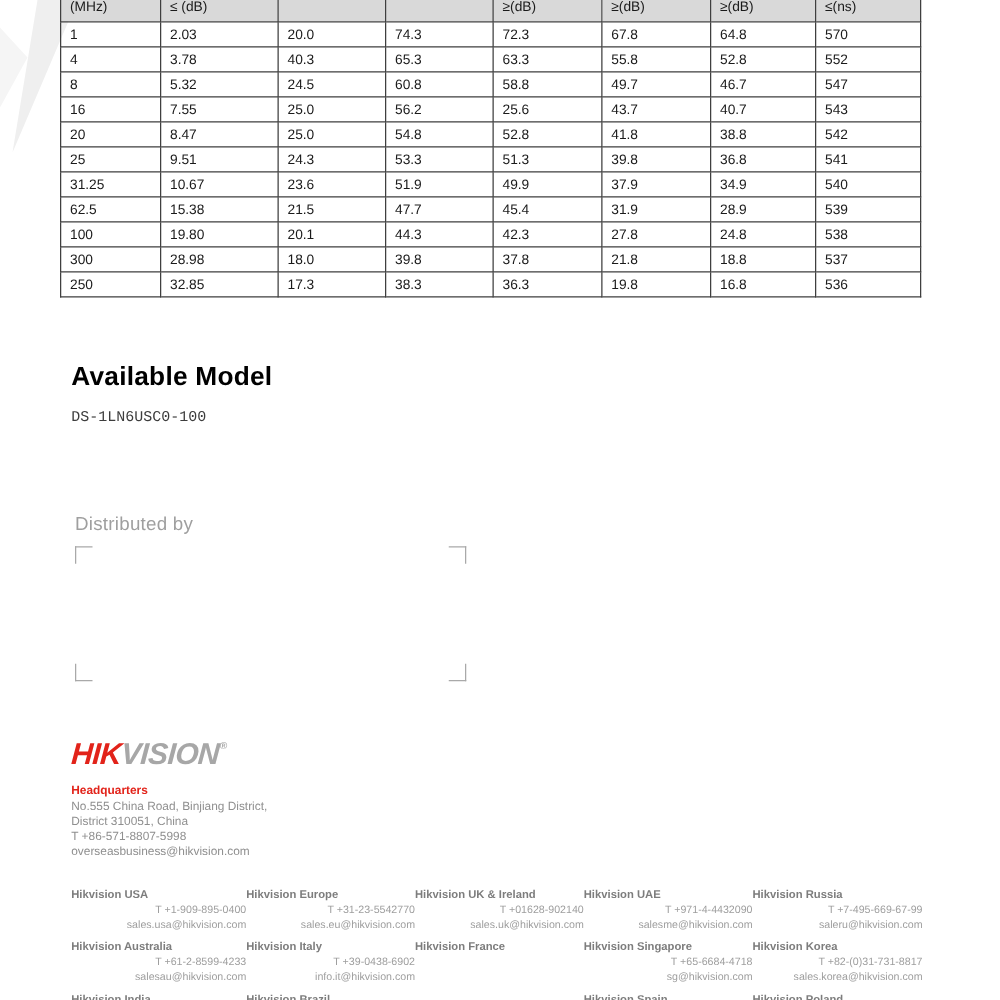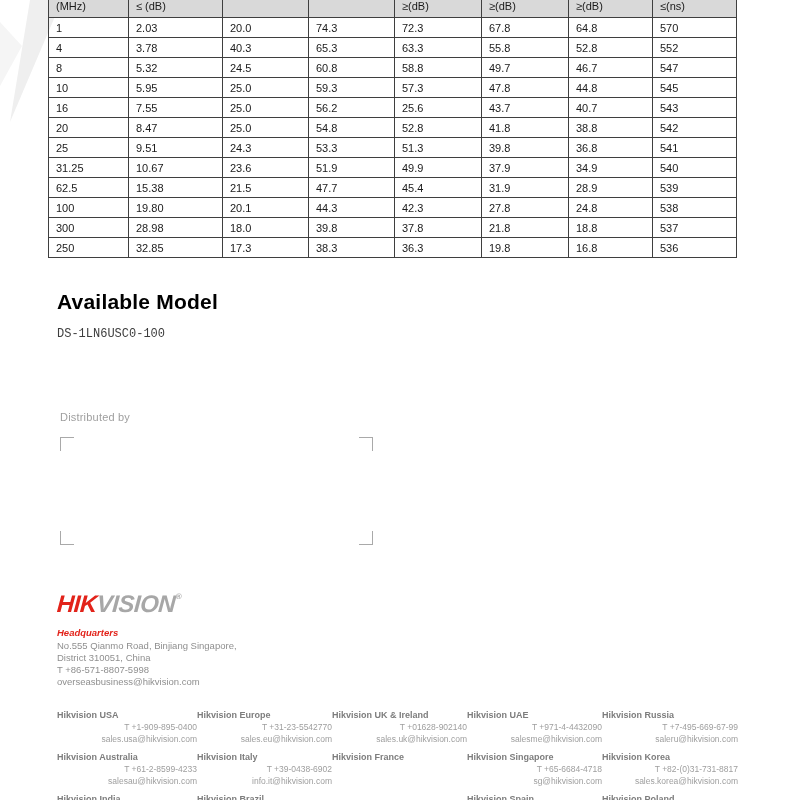--- a/index.html
+++ b/index.html
@@ -21,38 +21,38 @@
     padding-bottom:5px; font-weight:normal; }
   table.spec-table td { height:20px; vertical-align:middle; }
 
   
   .avail { position:absolute; left:57px; top:290px; }
   .avail h2 { font-size:21px; font-weight:bold; color:#000; letter-spacing:0.2px; }
   .avail .model { margin-top:13px; font-size:12px; color:#3d3d3d;font-family:Liberation Mono, monospace; }
 
   
   .distributed { position:absolute; left:60px; top:411px; }
-  .distributed .label { font-size:11px; color:#9f9f9f; letter-spacing:0.2px; }
+  .distributed .label { font-size:15px; color:#9f9f9f; letter-spacing:0.2px; }
   .placement-box { position:absolute; left:0px; top:26px; width:313px; height:108px; }
   .corner { position:absolute; width:14px; height:14px; border:0 solid #a9a9a9; }
   .corner.tl { left:0; top:0; border-top-width:1.5px; border-left-width:1.5px; }
   .corner.tr { right:0; top:0; border-top-width:1.5px; border-right-width:1.5px; }
   .corner.bl { left:0; bottom:0; border-bottom-width:1.5px; border-left-width:1.5px; }
   .corner.br { right:0; bottom:0; border-bottom-width:1.5px; border-right-width:1.5px; }
 
   
   .logo { position:absolute; left:57px; top:590px; font-style:italic; font-weight:bold;
     font-size:24px; letter-spacing:-0.5px; transform:skewX(-4deg); white-space:nowrap; }
   .logo .hik { color:#e2231a; }
   .logo .vision { color:#a7a7a7; }
   .logo .reg { color:#a7a7a7; font-size:8px; vertical-align:top; position:relative; top:2px; }
 
   
   .hq { position:absolute; left:57px; top:627px; font-size:9.5px; line-height:12px; }
-  .hq .hq-title { color:#e2231a; font-weight:bold; margin-bottom:1px;font-style:italic; }
+  .hq .hq-title { color:#e2231a; font-weight:bold; margin-bottom:1px; }
   .hq .hq-line { color:#8f8f8f; }
 
   
   .contacts { position:absolute; left:57px; top:710px; width:720px; display:grid;
     grid-template-columns:140px 135px 135px 135px 136px; column-gap:0; }
   .contact-entry { margin-bottom:7px; }
   .contact-entry .c-title { font-size:9px; font-weight:bold; color:#7d7d7d;
     line-height:11px; margin-bottom:1px; white-space:nowrap; }
   .contact-entry .c-line { font-size:8.5px; color:#9e9e9e; line-height:11.5px;
     white-space:nowrap;text-align:right; }
@@ -116,30 +116,20 @@
             <td>8</td>
             <td>5.32</td>
             <td>24.5</td>
             <td>60.8</td>
             <td>58.8</td>
             <td>49.7</td>
             <td>46.7</td>
             <td>547</td>
           </tr>
           <tr>
-            <td>10</td>
-            <td>5.95</td>
-            <td>25.0</td>
-            <td>59.3</td>
-            <td>57.3</td>
-            <td>47.8</td>
-            <td>44.8</td>
-            <td>545</td>
-          </tr>
-          <tr>
             <td>16</td>
             <td>7.55</td>
             <td>25.0</td>
             <td>56.2</td>
             <td>25.6</td>
             <td>43.7</td>
             <td>40.7</td>
             <td>543</td>
           </tr>
           <tr>
@@ -231,21 +221,21 @@
     </div>
   </div>
 
   <div class="logo">
     <span class="hik">HIK</span><span class="vision">VISION</span><span class="reg">®</span>
   </div>
 
   <div class="hq">
     <div class="hq-title">Headquarters</div>
     <div>
-        <div class="hq-line">No.555 Qianmo Road, Binjiang Singapore,</div>
+        <div class="hq-line">No.555 China Road, Binjiang District,</div>
         <div class="hq-line">District 310051, China</div>
         <div class="hq-line">T +86-571-8807-5998</div>
         <div class="hq-line">overseasbusiness@hikvision.com</div>
       </div>
   </div>
 
   <div class="contacts">
       <div class="contact-col">
         <div class="contact-entry">
           <div class="c-title">Hikvision USA</div>

